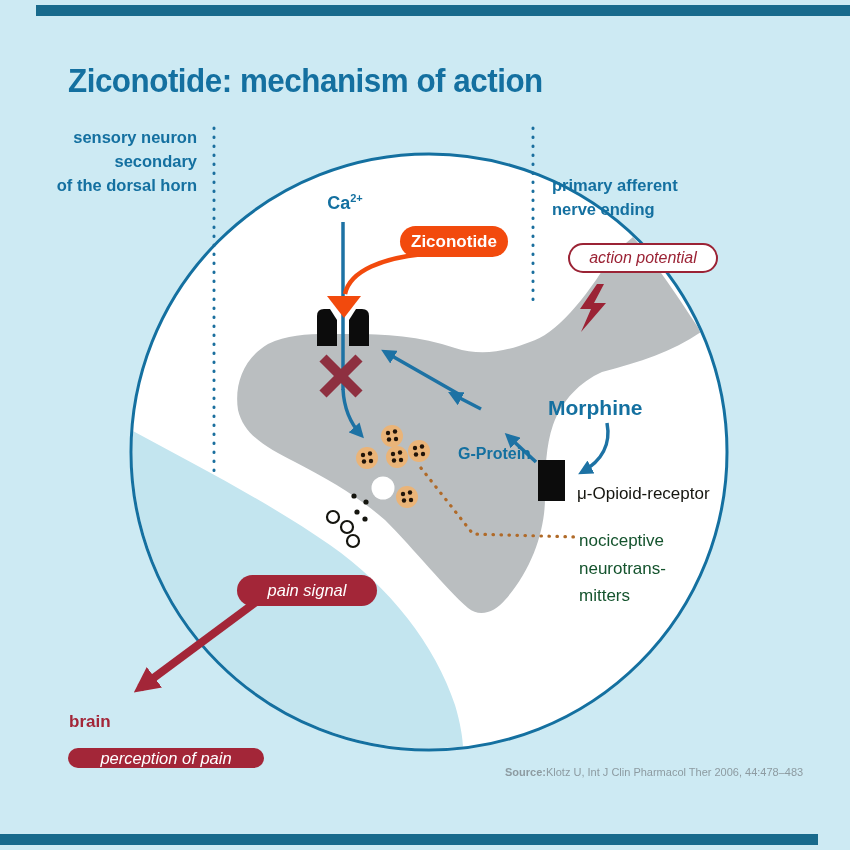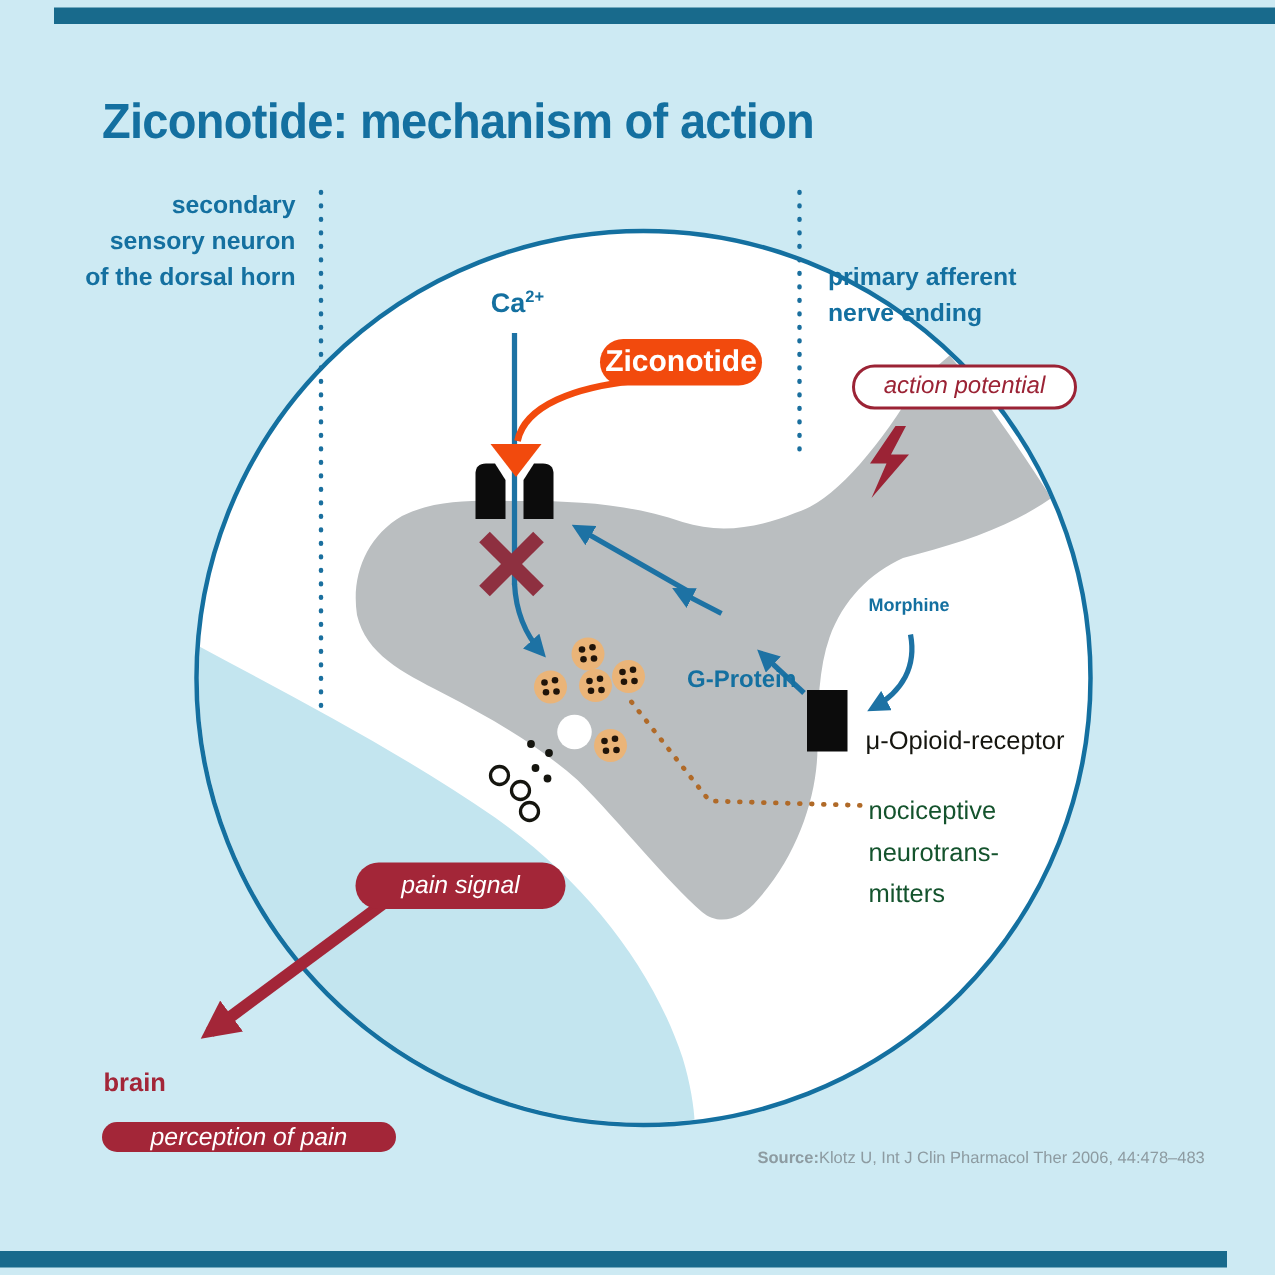--- a/index.html
+++ b/index.html
@@ -8,21 +8,21 @@
   .bar{position:absolute;background:#186a8c;height:11px;}
   .title{position:absolute;left:68px;top:62px;font-size:33px;font-weight:bold;color:#1470a0;
          letter-spacing:-0.5px;transform:scaleX(.95);transform-origin:left top;white-space:nowrap;}
   .neuron-label{position:absolute;font-size:16.5px;font-weight:bold;color:#1470a0;line-height:24px;}
   .neuron-label.right-al{text-align:right;}
   .plain-label{position:absolute;font-size:17px;color:#15150f;line-height:22px;}
   .blue-label{position:absolute;font-size:16.5px;font-weight:bold;color:#1470a0;white-space:nowrap;}
   .noci-label{position:absolute;font-size:17px;color:#14532d;line-height:27.5px;}
   .pill{position:absolute;display:flex;align-items:center;justify-content:center;
         border-radius:999px;white-space:nowrap;box-sizing:border-box;}
-  .pill-orange{background:#f24a0d;color:#fff;font-weight:bold;font-size:20px;}
+  .pill-orange{background:#f24a0d;color:#fff;font-weight:bold;font-size:17px;}
   .pill-outline{background:#fff;border:2px solid #9b2335;color:#9b2335;font-style:italic;font-size:16px;text-align:center;}
   .pill-red{background:#a32638;color:#fff;font-style:italic;font-size:16.5px;}
   .brain-label{position:absolute;font-size:17px;font-weight:bold;color:#a32638;}
   .ca-label{position:absolute;left:320px;top:192px;width:50px;text-align:center;
             font-size:18px;font-weight:bold;color:#1470a0;}
   .ca-label sup{font-size:11px;}
   .source-line{position:absolute;left:505px;top:766px;font-size:11px;color:#8d9ba1;white-space:nowrap;}
   .source-line b{font-weight:bold;margin-right:0;}
 </style>
 </head>
@@ -32,22 +32,22 @@
 
   
   <div class="bar" style="left:36px;top:5px;width:814px;"></div>
   <div class="bar" style="left:0;top:834px;width:818px;"></div>
 
   
   <div class="title">Ziconotide: mechanism of action</div>
 
   
   <div class="neuron-label right-al" style="left:40px;top:125px;width:157px;">
+    <div>sensory neuron</div>
     <div>secondary</div>
-    <div>sensory neuron</div>
     <div>of the dorsal horn</div>
   </div>
 
   
   <div class="neuron-label" style="left:552px;top:125px;width:180px;margin-top:48px;">
     <div>primary afferent</div>
     <div>nerve ending</div>
   </div>
 
   
@@ -190,21 +190,21 @@
   
   <div class="pill pill-orange" style="left:400px;top:226px;width:108px;height:31px;">Ziconotide</div>
 
   
 
   
   <div class="pill pill-outline" style="left:568px;top:243px;width:150px;height:30px;">action potential</div>
 
   
   <div class="blue-label" style="left:458px;top:409px;font-size:16px;margin-top:36px;">G-Protein</div>
-  <div class="blue-label" style="left:579px;top:396px;font-size:12px;">Morphine</div>
+  <div class="blue-label" style="left:548px;top:396px;font-size:21px;">Morphine</div>
   <div class="plain-label" style="left:577px;top:483px;white-space:nowrap;">μ-Opioid-receptor</div>
 
   
   <div class="noci-label" style="left:579px;top:527px;">
     <div>nociceptive</div>
     <div>neurotrans-</div>
     <div>mitters</div>
   </div>
 
   

